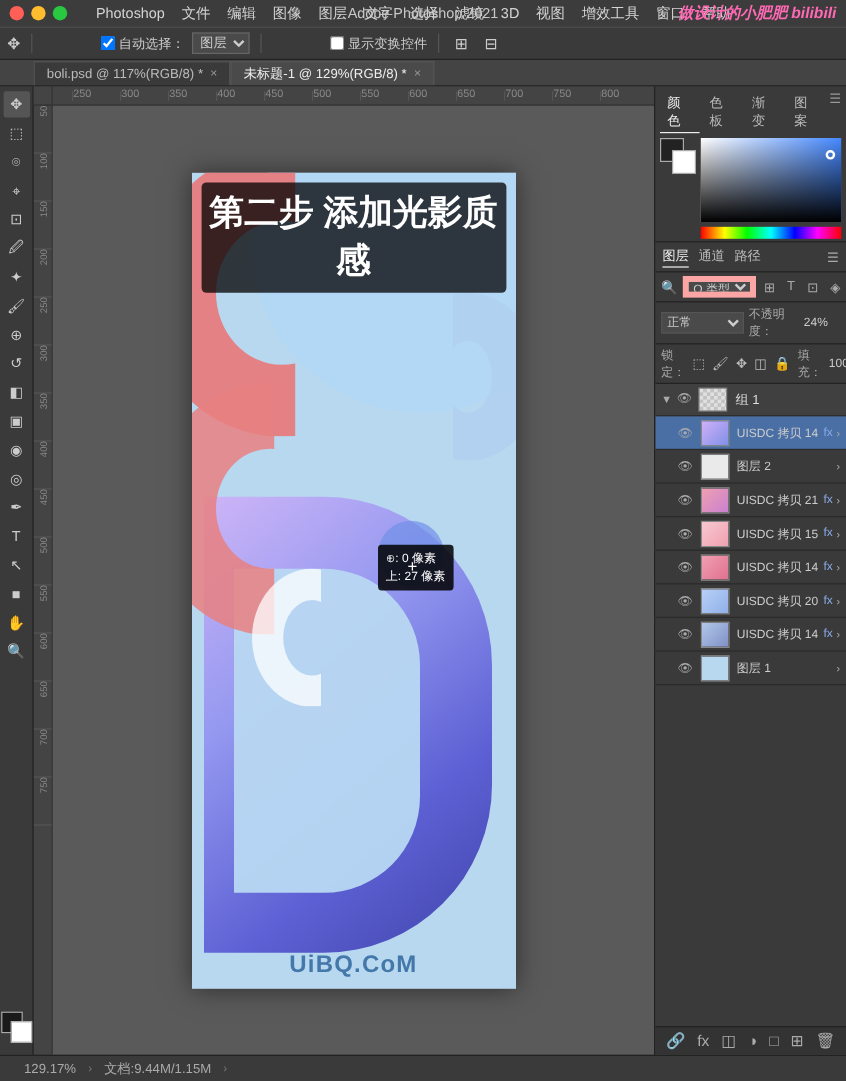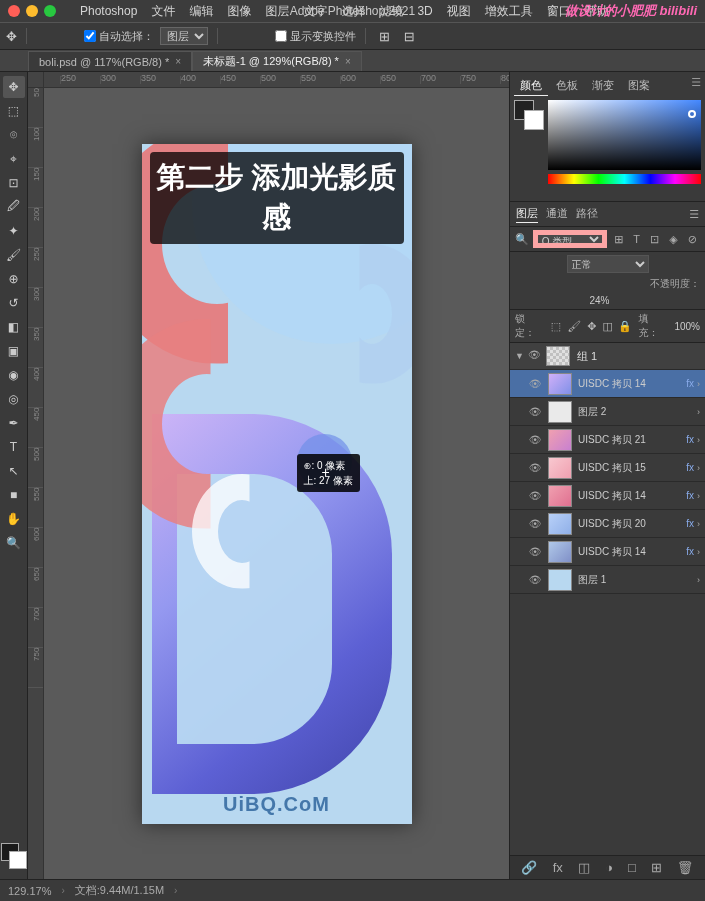--- a/index.html
+++ b/index.html
@@ -283,21 +283,21 @@
       text-align: center;
       color: #4477aa;
       font-size: 20px;
       font-weight: bold;
       letter-spacing: 1px;
       z-index: 50;
     }
 
     
     #right-panel {
-      width: 196px;
+      width: 160px;
       background: #3a3a3a;
       border-left: 1px solid #222;
       display: flex;
       flex-direction: column;
       overflow: hidden;
     }
 
     
     #color-panel {
       height: 130px;
@@ -382,21 +382,20 @@
       cursor: pointer;
       padding: 1px 3px;
     }
 
     .layers-mode-row {
       display: flex;
       align-items: center;
       padding: 3px 5px;
       gap: 4px;
       border-bottom: 1px solid #222;
-      flex-direction: column;
     }
     .layers-mode-row select {
       background: #4a4a4a;
       border: 1px solid #555;
       color: #ccc;
       font-size: 10px;
       height: 18px;
       width: 80px;
     }
     .layers-opacity-label {
@@ -495,21 +494,21 @@
       padding: 2px 4px;
     }
 
     
     #status-bar {
       height: 22px;
       background: #3a3a3a;
       border-top: 1px solid #222;
       display: flex;
       align-items: center;
-      padding: 0 8px;
+      padding: 0 20px;
       gap: 10px;
     }
     .status-item {
       color: #aaa;
       font-size: 11px;
     }
     .status-arrow { color: #777; font-size: 10px; cursor: pointer; }
 
     
     #ruler-corner {

